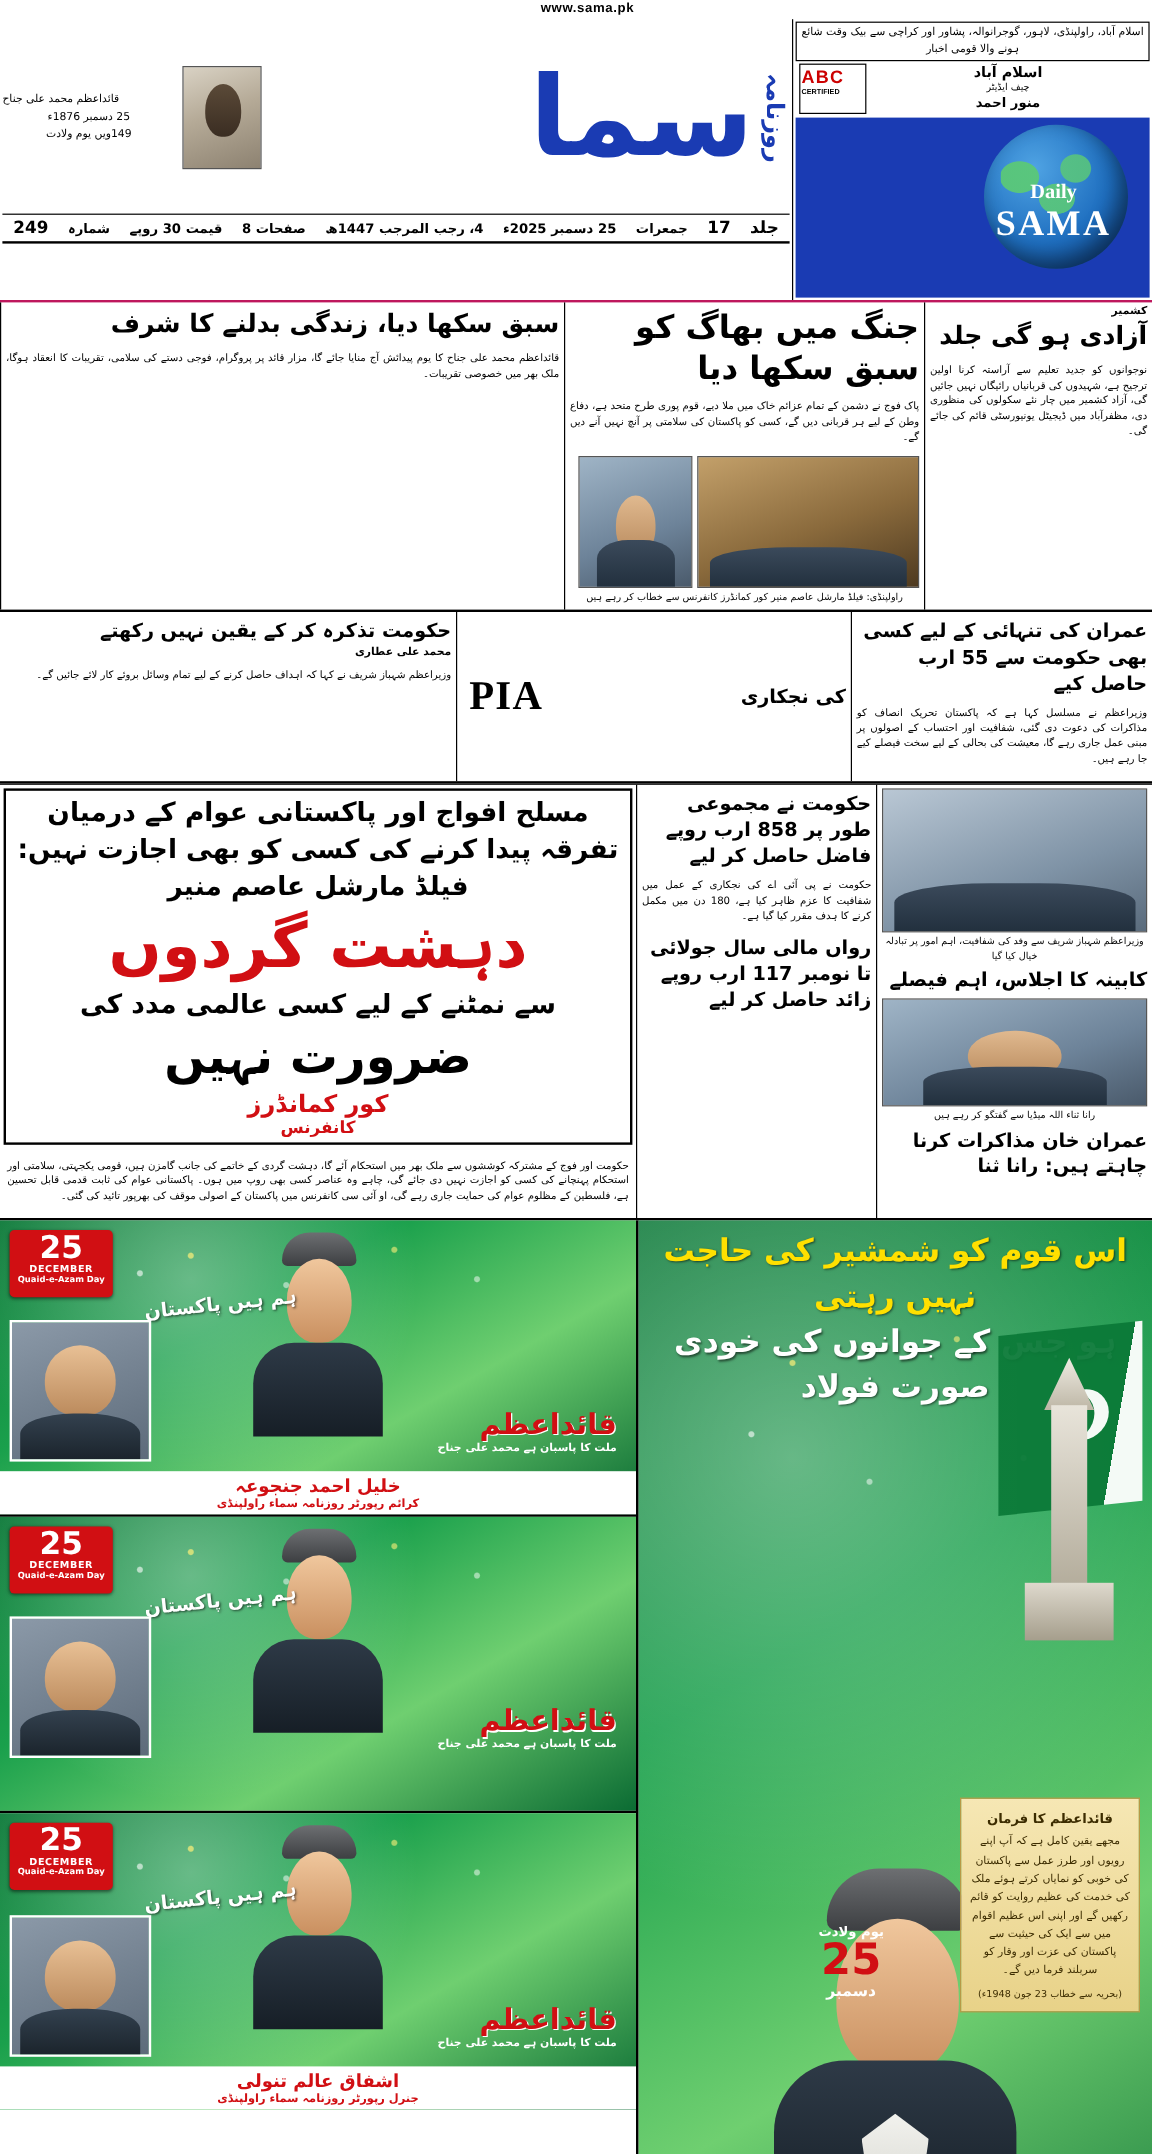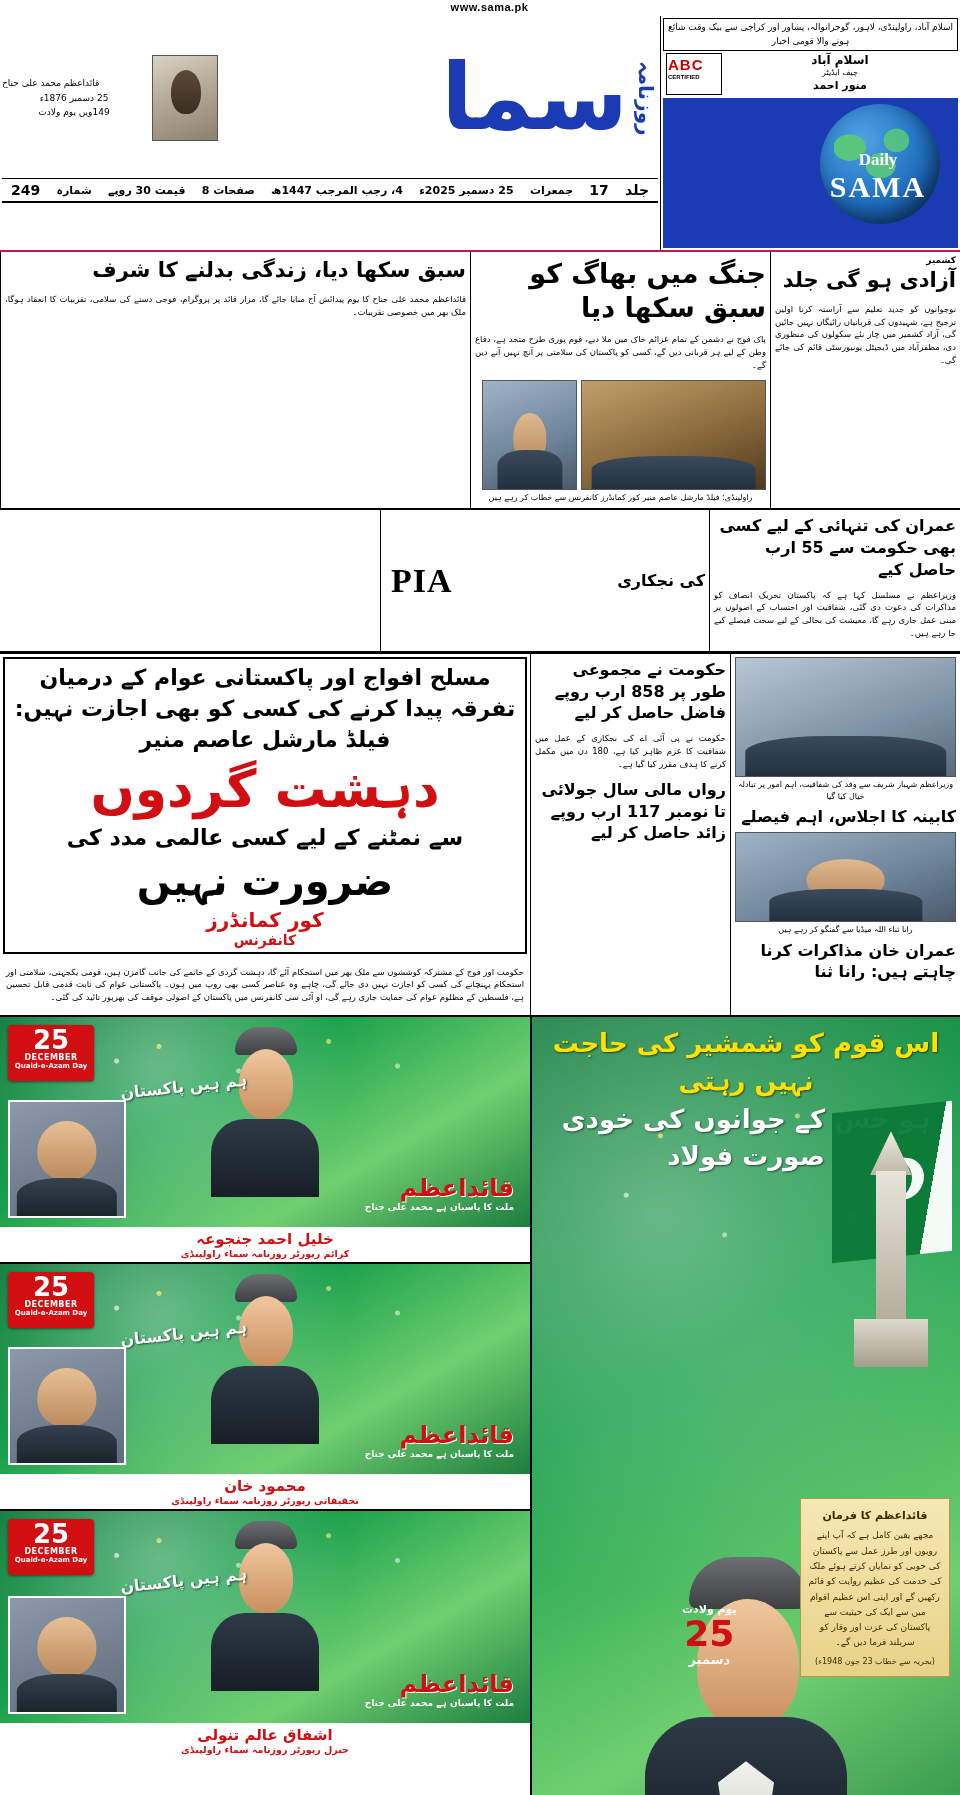--- a/index.html
+++ b/index.html
@@ -343,20 +343,25 @@
 
   <div class="strip">
     <div class="col" style="width:250px">
       <h3 class="head-md">عمران کی تنہائی کے لیے کسی بھی حکومت سے 55 ارب حاصل کیے</h3>
       <p class="tiny">وزیراعظم نے مسلسل کہا ہے کہ پاکستان تحریک انصاف کو مذاکرات کی دعوت دی گئی، شفافیت اور احتساب کے اصولوں پر مبنی عمل جاری رہے گا، معیشت کی بحالی کے لیے سخت فیصلے کیے جا رہے ہیں۔</p>
     </div>
     <div class="col bdl bdr" style="width:330px;display:flex;flex-direction:row;align-items:center;gap:6px">
       <h3 class="head-md" style="flex:1">کی نجکاری</h3>
       <div class="pia-logo">PIA</div>
     </div>
+    <div class="col" style="flex:1">
+      <h3 class="head-md">حکومت تذکرہ کر کے یقین نہیں رکھتے</h3>
+      <div class="byline" style="color:#000">محمد علی عطاری</div>
+      <p class="tiny">وزیراعظم شہباز شریف نے کہا کہ اہداف حاصل کرنے کے لیے تمام وسائل بروئے کار لائے جائیں گے۔</p>
+    </div>
   </div>
 
   <div class="section rule">
     <div class="col bdl" style="width:230px">
       <div class="photo group" style="width:100%;height:120px">
         <div class="body" style="width:92%;height:34%"></div>
       </div>
       <div class="caption">وزیراعظم شہباز شریف سے وفد کی شفافیت، اہم امور پر تبادلہ خیال کیا گیا</div>
       <h3 class="head-md">کابینہ کا اجلاس، اہم فیصلے</h3>
       <div class="photo portrait" style="width:100%;height:90px;margin-top:4px">
@@ -470,24 +475,20 @@
         </div>
         <div class="cell-ham">ہم ہیں پاکستان</div>
         <div class="cell-qaid">
           <span>قائداعظم</span>
           <span class="s">ملت کا پاسبان ہے محمد علی جناح</span>
         </div>
         <div class="cell-mug mugshot">
             <div class="f"></div>
             <div class="b"></div>
           </div>
-        <div class="cell-name">
-          <div class="nm">محمود خان</div>
-          <div class="rl">تحقیقاتی رپورٹر روزنامہ سماء راولپنڈی</div>
-        </div>
       </div>
 
       <div class="poster-cell green-bg" style="border-bottom:none">
         <div class="fireworks"></div>
         <div class="badge25">
           <div class="n">25</div>
           <div class="d">DECEMBER</div>
           <div class="q">Quaid-e-Azam Day</div>
         </div>
         <div class="cell-jinnah">

